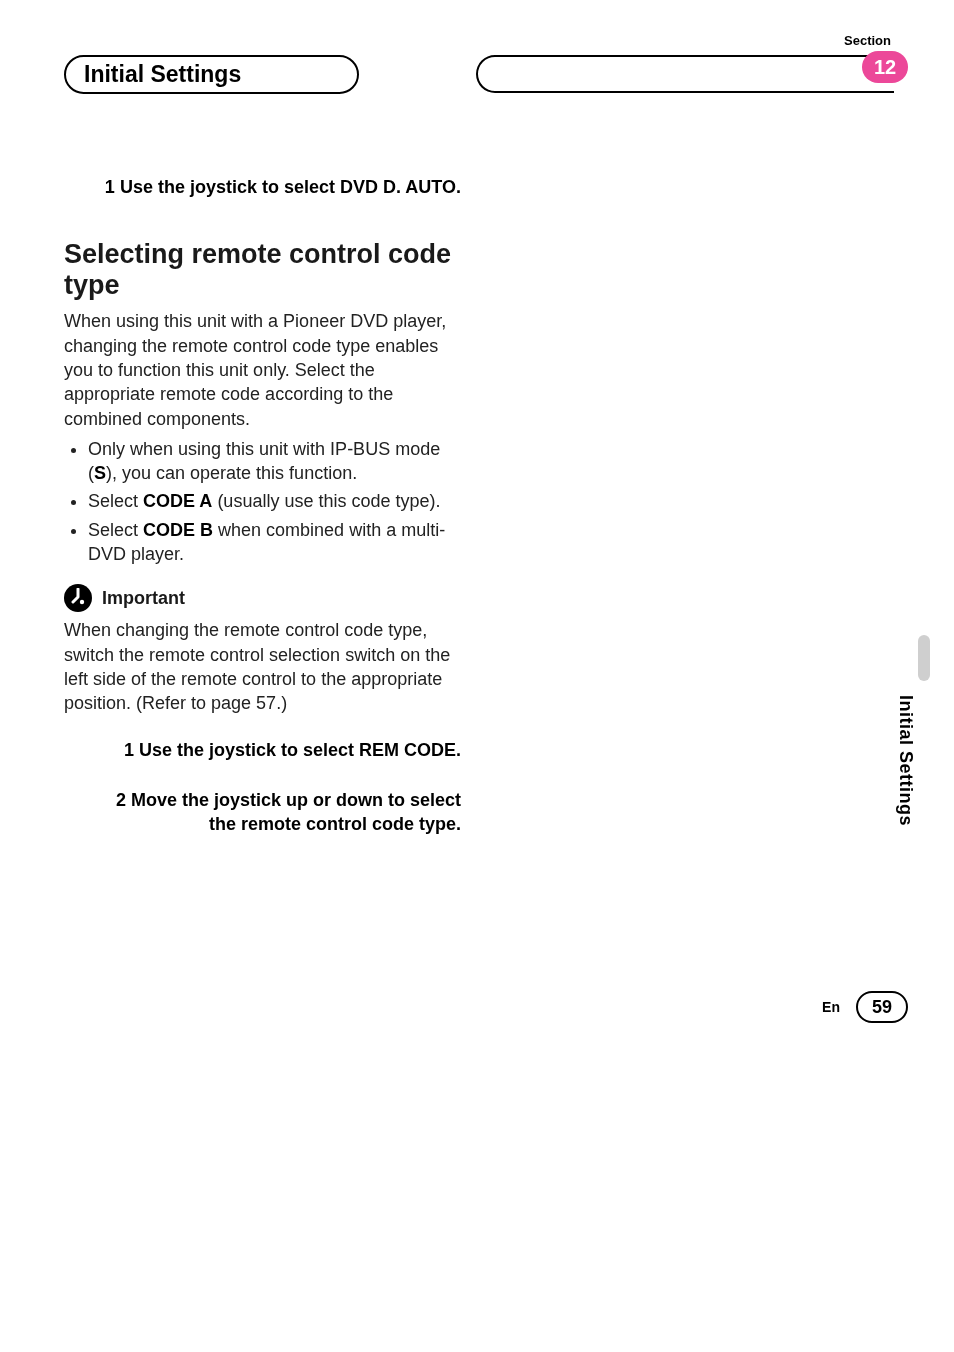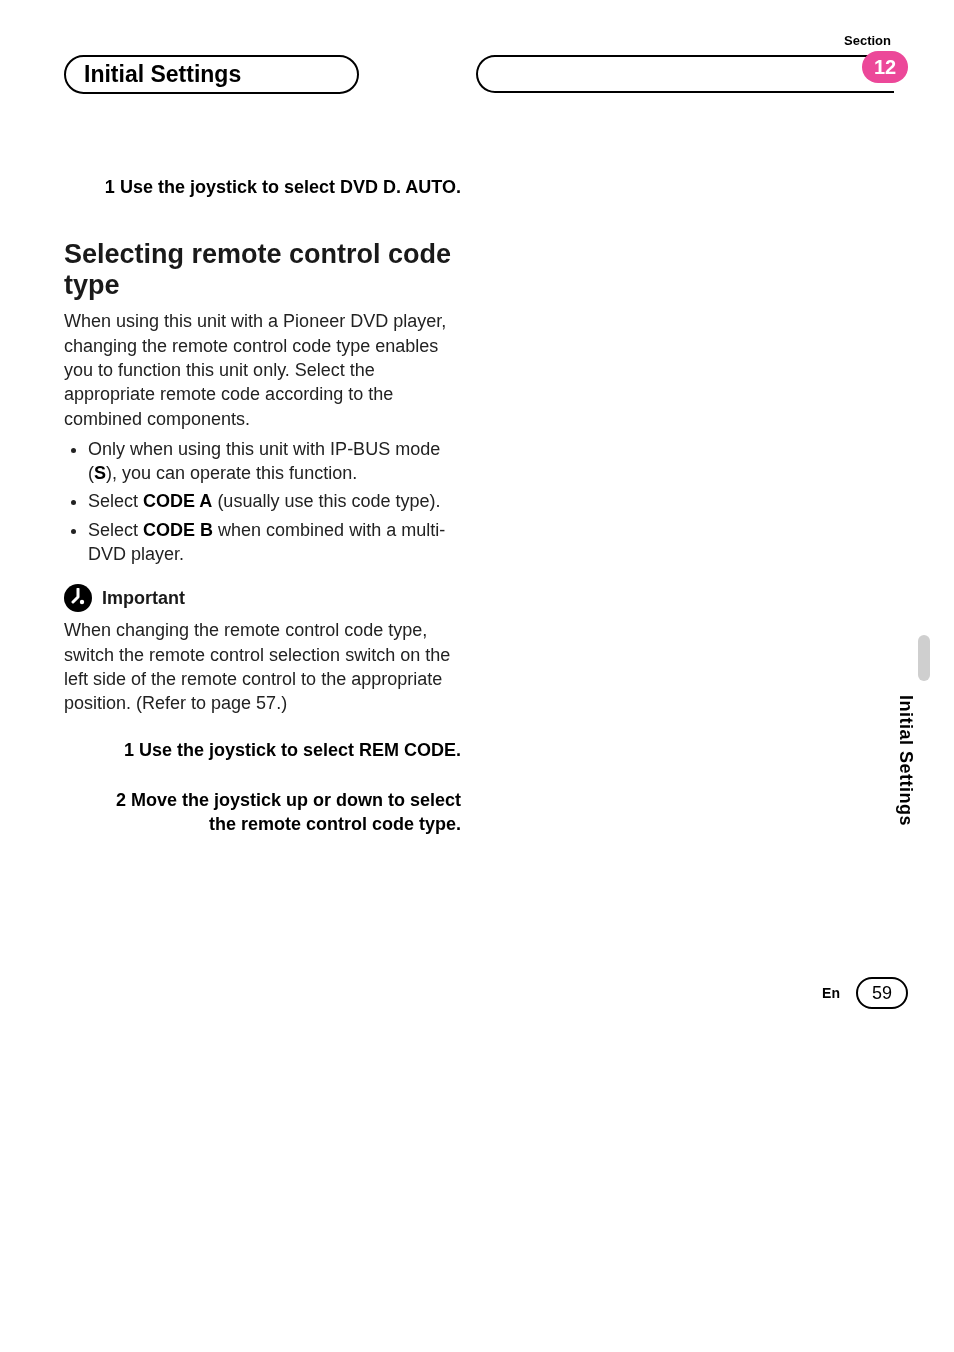--- a/index.html
+++ b/index.html
@@ -204,39 +204,39 @@
     writing-mode: vertical-rl;
     font-weight: 800;
     font-size: 18px;
     letter-spacing: 0.5px;
   }
 
   
   .footer {
     position: absolute;
     right: 46px;
-    bottom: 76px;
+    bottom: 62px;
     display: flex;
     align-items: center;
     margin-top: 8px;
   }
   .footer .en {
     font-weight: 700;
     font-size: 14px;
     margin-right: 16px;
   }
   .footer .page-pill {
     border: 2px solid #000;
     border-radius: 16px;
     width: 48px;
     height: 28px;
     display: flex;
     align-items: center;
     justify-content: center;
-    font-weight: 400;
+    font-weight: 700;
     font-size: 18px;
   }
 
   b { font-weight: 700; color:#000; }
 </style>
 </head>
 <body>
 
 <div class="page">
 

